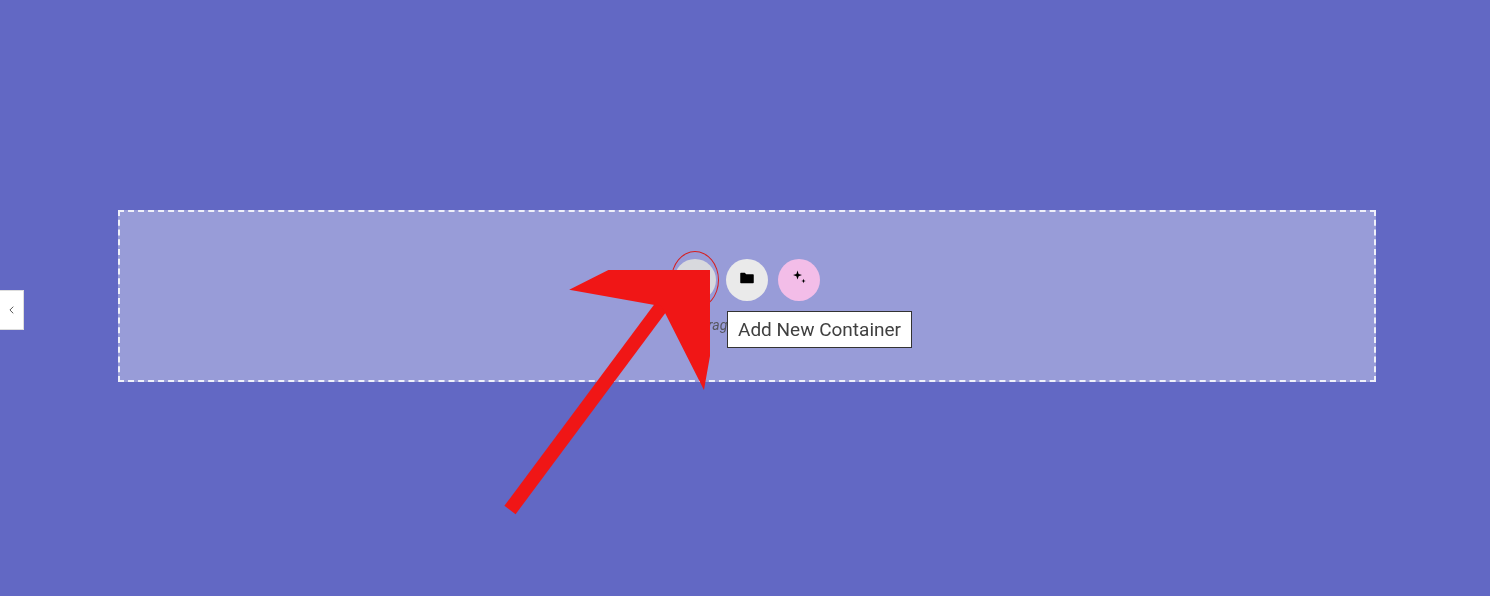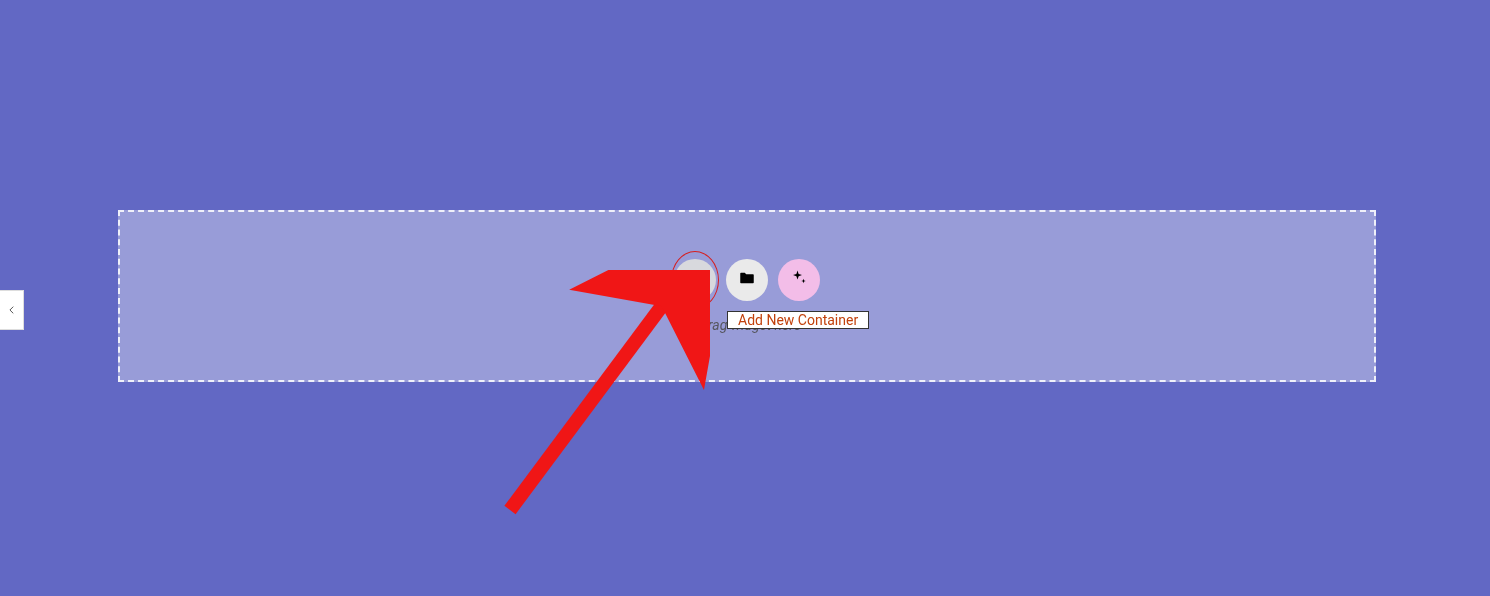--- a/index.html
+++ b/index.html
@@ -85,26 +85,26 @@
     color: #4a4a4a;
     font-size: 14px;
     opacity: 0.85;
     padding-left: 6px;
   }
 
   .tooltip {
     position: absolute;
     background: #fff;
     border: 1px solid #333;
-    padding: 0 10px;
-    font-size: 14px;
+    padding: 6px 10px;
+    font-size: 19px;
     white-space: nowrap;
     left: 727px;
     top: 311px;
-    color: #c2410c;
+    color: #404040;
   }
 
   .annotation-arrow {
     position: absolute;
     left: 470px;
     top: 270px;
     pointer-events: none;
   }
 </style>
 </head>

